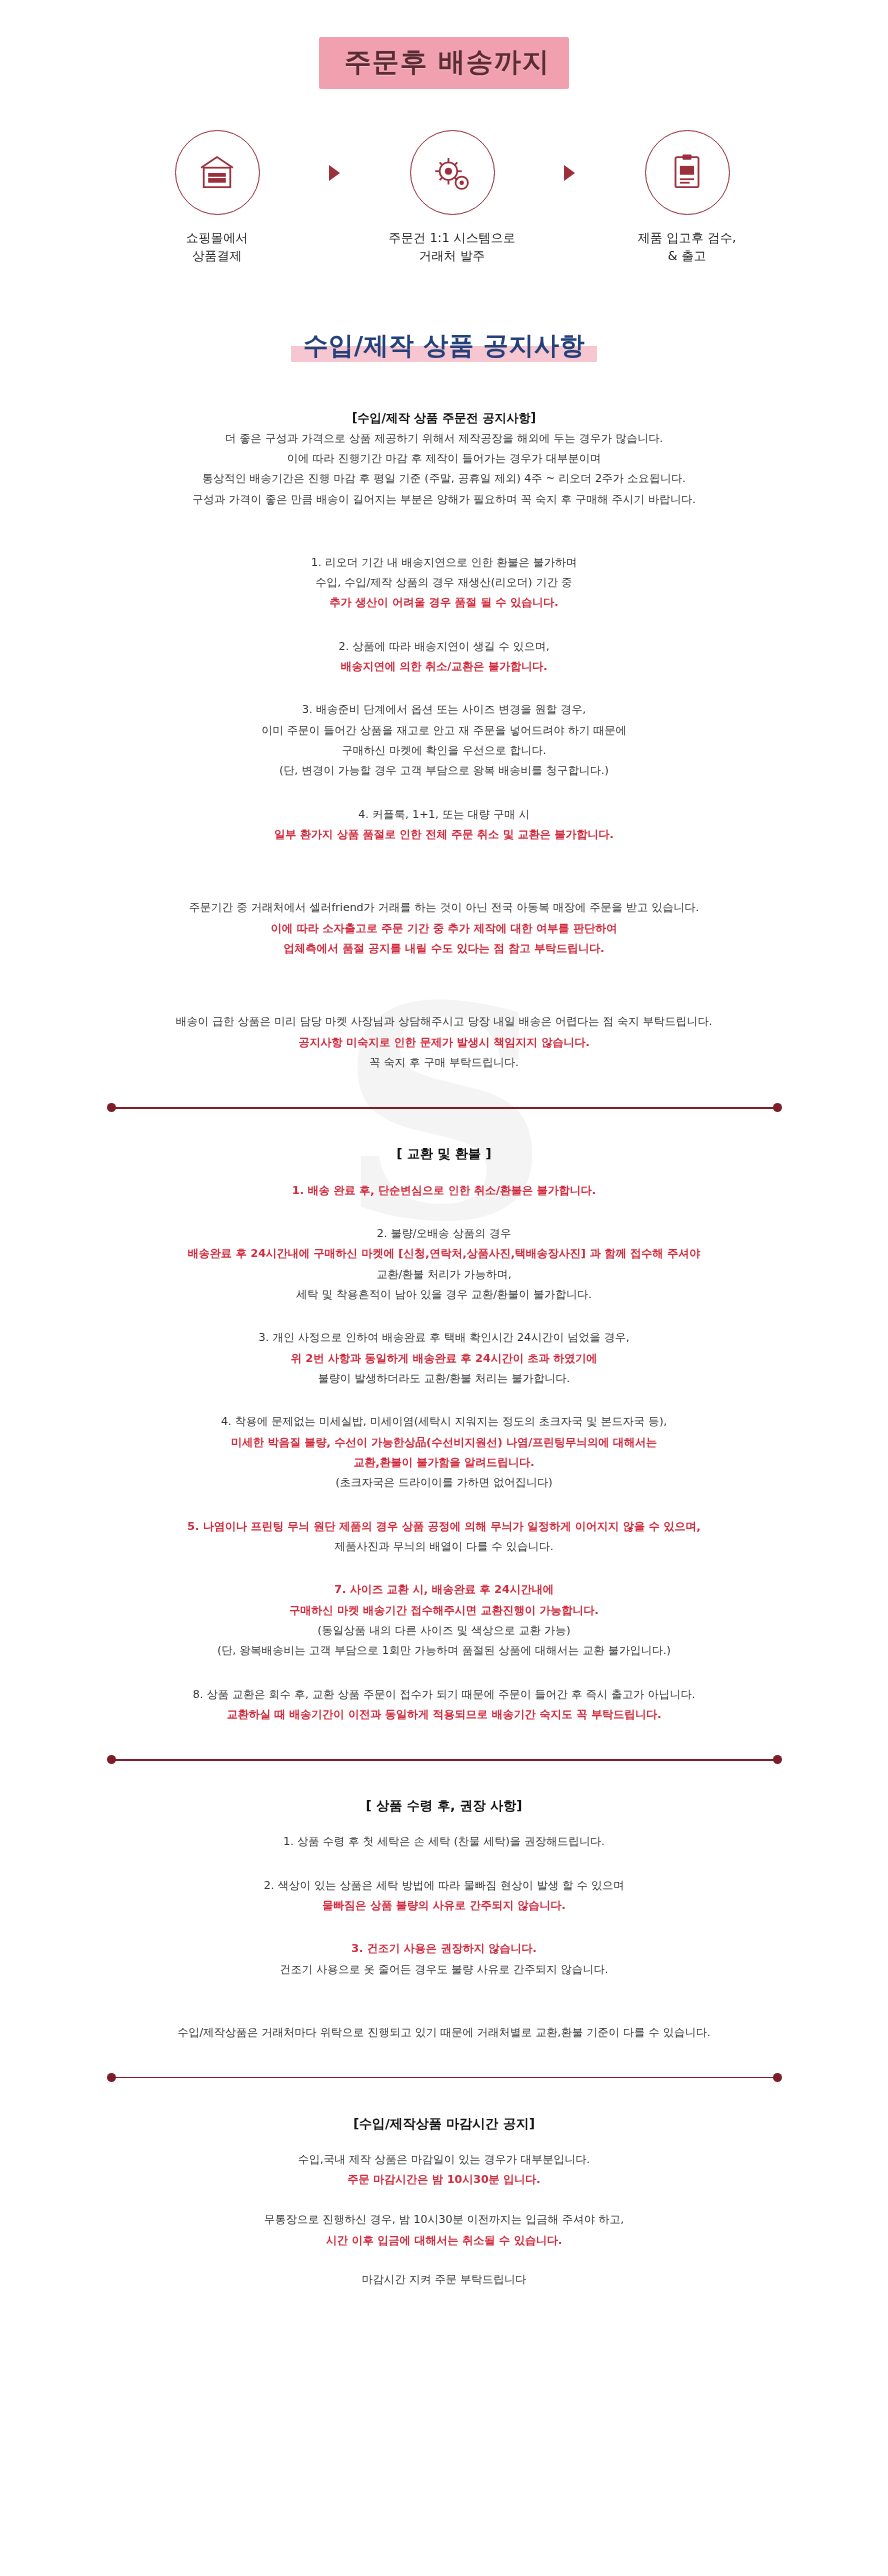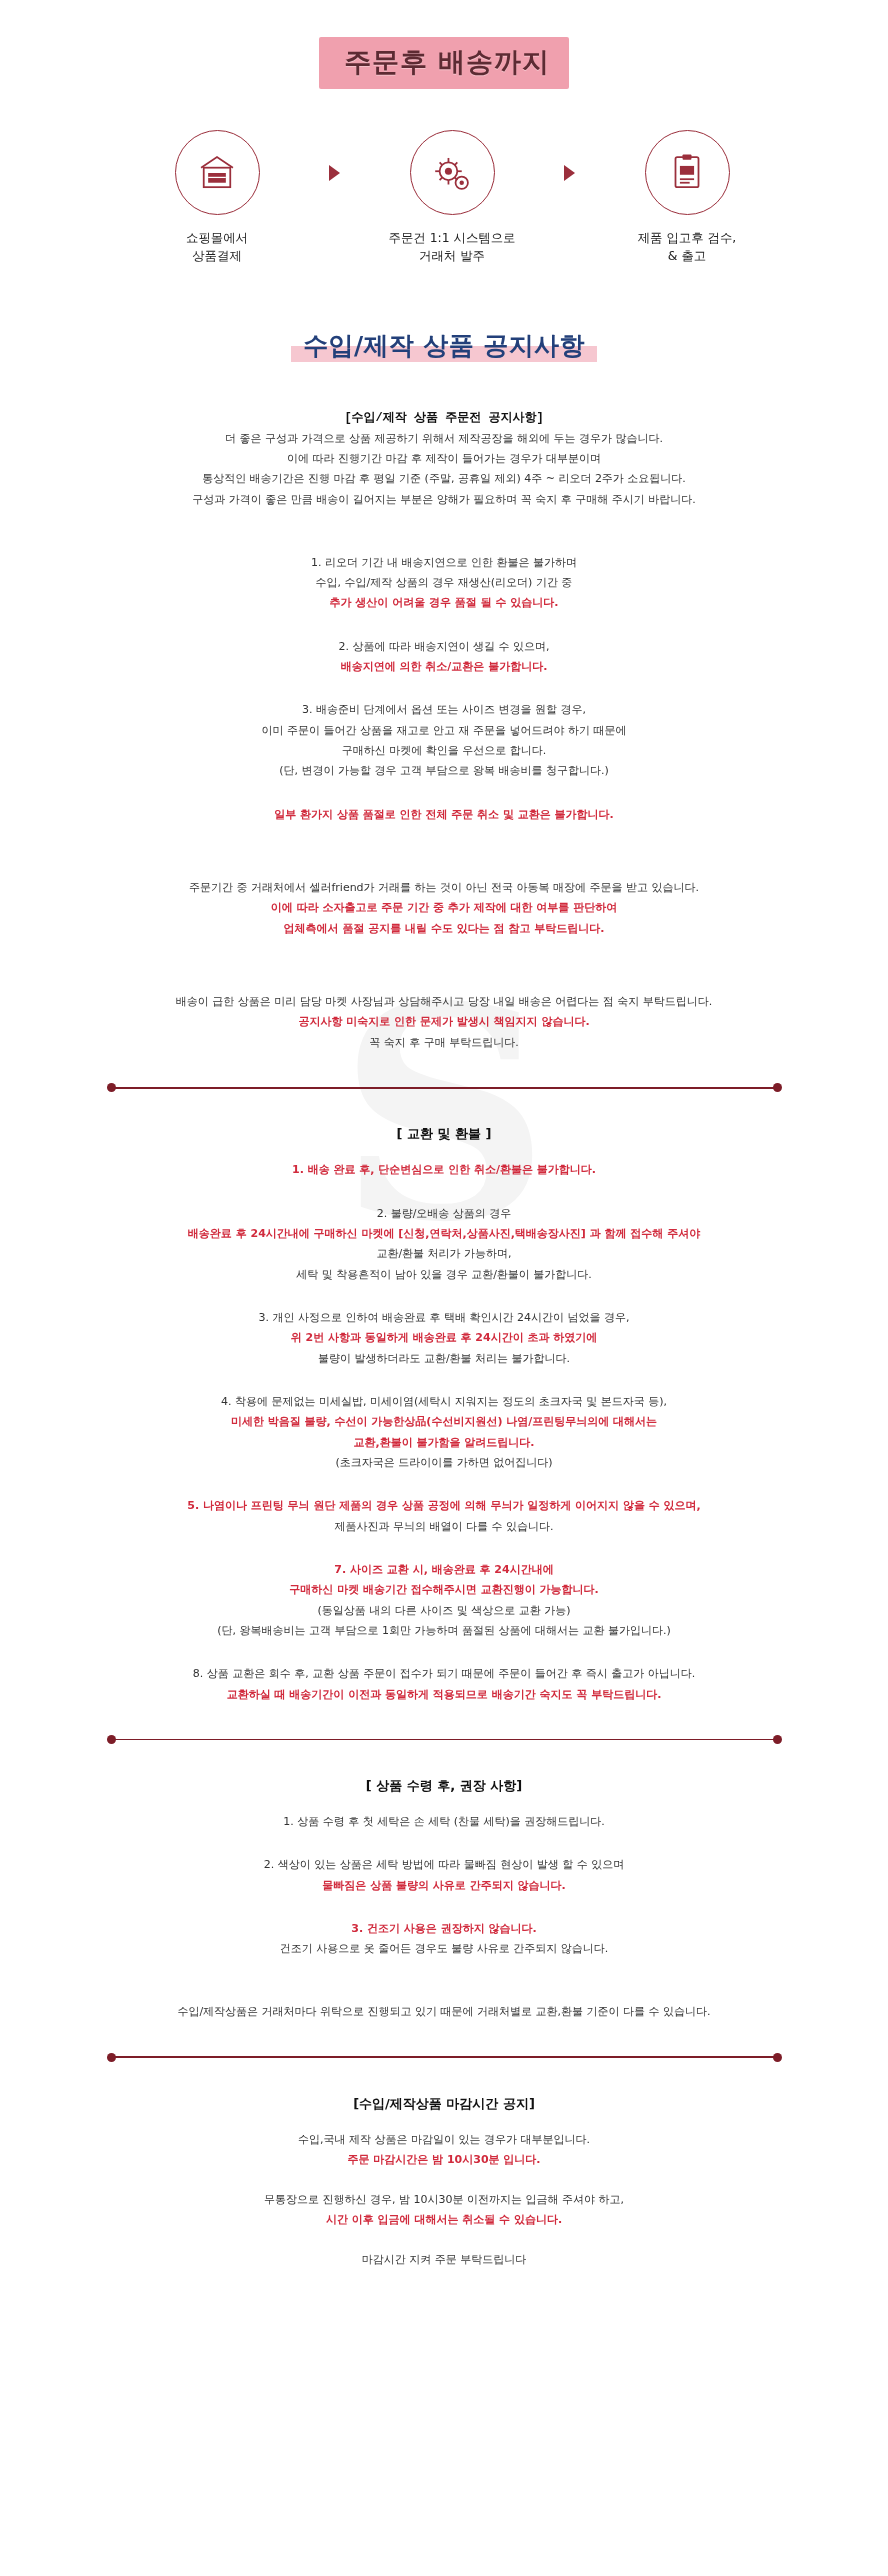--- a/index.html
+++ b/index.html
@@ -111,21 +111,21 @@
     z-index: 2;
     margin-top: 43px;
     padding: 0 80px 71px 80px;
     text-align: center;
     font-size: 11px;
     line-height: 1.85;
     color: #333;
   }
   .blk { margin-bottom: 23px; }
   .blk p { margin: 0; }
-  .h-b { font-weight: bold; color: #111; font-size: 12px; margin-bottom: 9px; font-family: Liberation Mono, monospace; }
+  .h-b { font-weight: bold; color: #111; font-size: 12px; margin-bottom: 9px; }
   .red { color: #d12b3d; font-weight: bold; }
   .gap-md { height: 19.5px; }
   .gap-lg { height: 30px; }
 
   
   .divider {
     position: relative;
     width: 675px;
     margin: 30px auto 30px auto;
     height: 9px;
@@ -268,20 +268,21 @@
     </div>
 
     <div class="blk">
       <p>3. 배송준비 단계에서 옵션 또는 사이즈 변경을 원할 경우,</p>
       <p>이미 주문이 들어간 상품을 재고로 안고 재 주문을 넣어드려야 하기 때문에</p>
       <p>구매하신 마켓에 확인을 우선으로 합니다.</p>
       <p>(단, 변경이 가능할 경우 고객 부담으로 왕복 배송비를 청구합니다.)</p>
     </div>
 
     <div class="blk">
+      <p>4. 커플룩, 1+1, 또는 대량 구매 시</p>
       <p class="red">일부 환가지 상품 품절로 인한 전체 주문 취소 및 교환은 불가합니다.</p>
     </div>
 
     <div class="gap-lg"></div>
 
     <div class="blk">
       <p>주문기간 중 거래처에서 셀러friend가 거래를 하는 것이 아닌 전국 아동복 매장에 주문을 받고 있습니다.</p>
       <p class="red">이에 따라 소자출고로 주문 기간 중 추가 제작에 대한 여부를 판단하여</p>
       <p class="red">업체측에서 품절 공지를 내릴 수도 있다는 점 참고 부탁드립니다.</p>
     </div>

